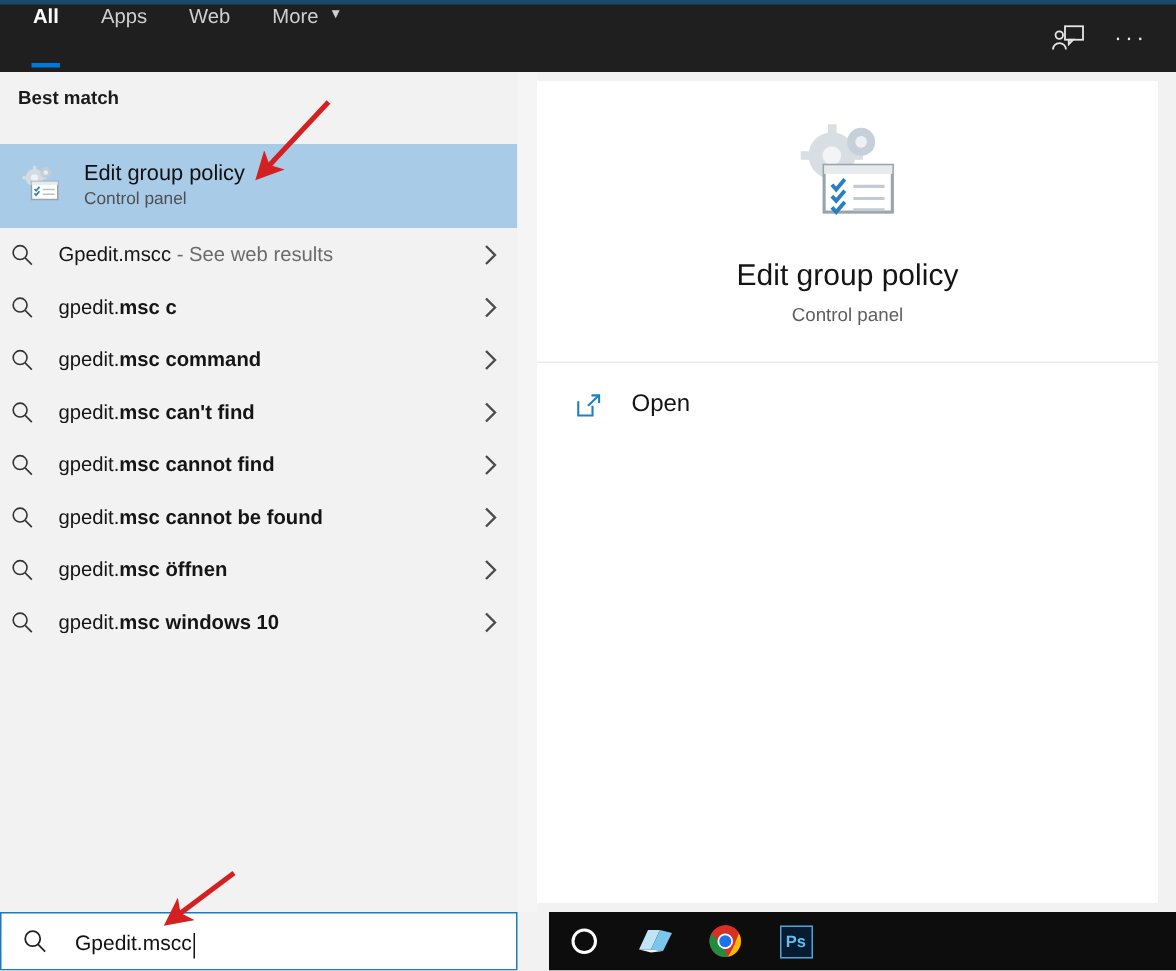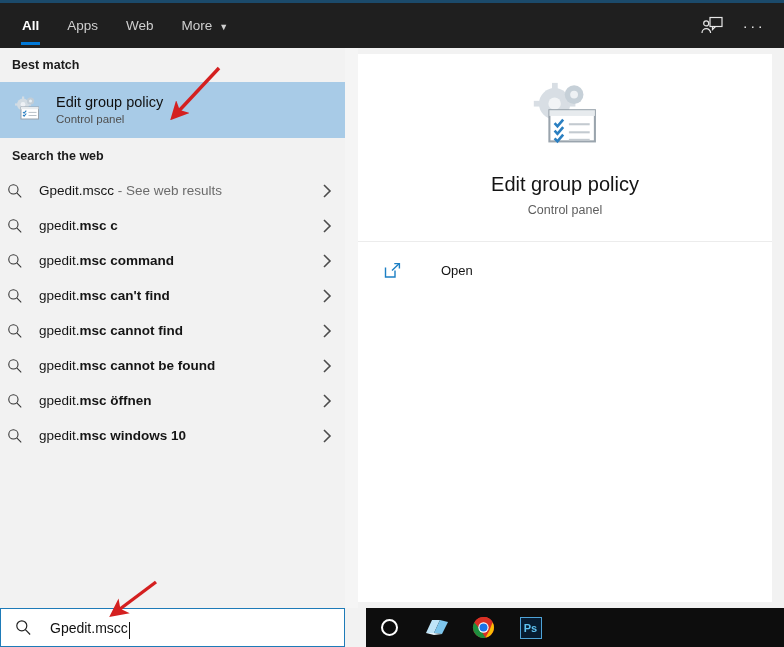--- a/index.html
+++ b/index.html
@@ -19,21 +19,21 @@
     position: absolute; left: 0; top: 0;
     width: 784px; height: 48px;
     background: #1f1f1f;
     border-top: 3px solid #1b4a6b;
     display: flex; align-items: flex-end;
   }
   .nav-tabs { display: flex; align-items: flex-end; height: 100%; padding-left: 8px; }
   .nav-tab {
     position: relative;
     height: 100%;
-    display: flex; align-items: center;
+    display: flex; 
     padding: 0 14px;
     color: #cfcfcf;
     font-size: 13.5px;
     cursor: default;
     white-space: nowrap;
   }
   .nav-tab.active { color: #ffffff; font-weight: bold; }
   .nav-tab.active::after {
     content: "";
     position: absolute;
@@ -65,21 +65,21 @@
     position: absolute;
     left: 0; top: 48px;
     width: 345px; height: 560px;
     background: #f2f2f2;
     overflow: hidden;
   }
   .section-head {
     font-size: 12.5px;
     font-weight: bold;
     color: #1b1b1b;
-    padding: 10px 0 10px 12px;
+    padding: 10px 0 24px 12px;
   }
   .section-head.web { padding-top: 11px; }
 
   .best-row {
     display: flex; align-items: center;
     height: 56px;
     background: #a8cbe7;
     padding-left: 12px;
   }
   .best-texts { margin-left: 14px; line-height: 1.15; }
@@ -119,21 +119,21 @@
     align-items: center; justify-content: center;
     border-bottom: 1px solid #ececec;
   }
   .preview-title { font-size: 20px; color: #141414; margin-top: 16px; }
   .preview-sub { font-size: 12.5px; color: #5e5e5e; margin-top: 7px; }
   .open-row {
     display: flex; align-items: center;
     height: 44px;
     padding-left: 26px;
     margin-top: 6px;
-    font-size: 13px; color: #141414; gap: 20px;
+    font-size: 16px; color: #141414;
   }
   .open-row .open-label { margin-left: 20px; }
   .right-edge {
     position: absolute;
     left: 772px; top: 48px;
     width: 12px; height: 560px;
     background: #f2f2f2;
   }
 
   
@@ -246,21 +246,20 @@
         <path d="M11 19.9 l1.1 1.2 l2.2 -2.6" stroke="#2a7fc1" stroke-width="1.1" fill="none"></path>
         <line x1="16.5" y1="17.4" x2="24.5" y2="17.4" stroke="#b9c1c8" stroke-width="1"></line>
         <line x1="16.5" y1="20.5" x2="24.5" y2="20.5" stroke="#b9c1c8" stroke-width="1"></line>
       </svg>
       <div class="best-texts">
         <div class="best-title">Edit group policy</div>
         <div class="best-sub">Control panel</div>
       </div>
     </div>
 
-    <div class="section-head web">Search the web</div>
 
     <div id="web-list">
         <div class="web-item">
           <span class="mag">
             <svg width="16" height="16" viewBox="0 0 18 18">
               <circle cx="7.2" cy="7.2" r="5.2" fill="none" stroke="#333" stroke-width="1.2"></circle>
               <line x1="11" y1="11.2" x2="16" y2="16.2" stroke="#333" stroke-width="1.2"></line>
             </svg>
           </span>
           <span class="label"><span>Gpedit.mscc</span><span class="muted"> - See web results</span></span>

